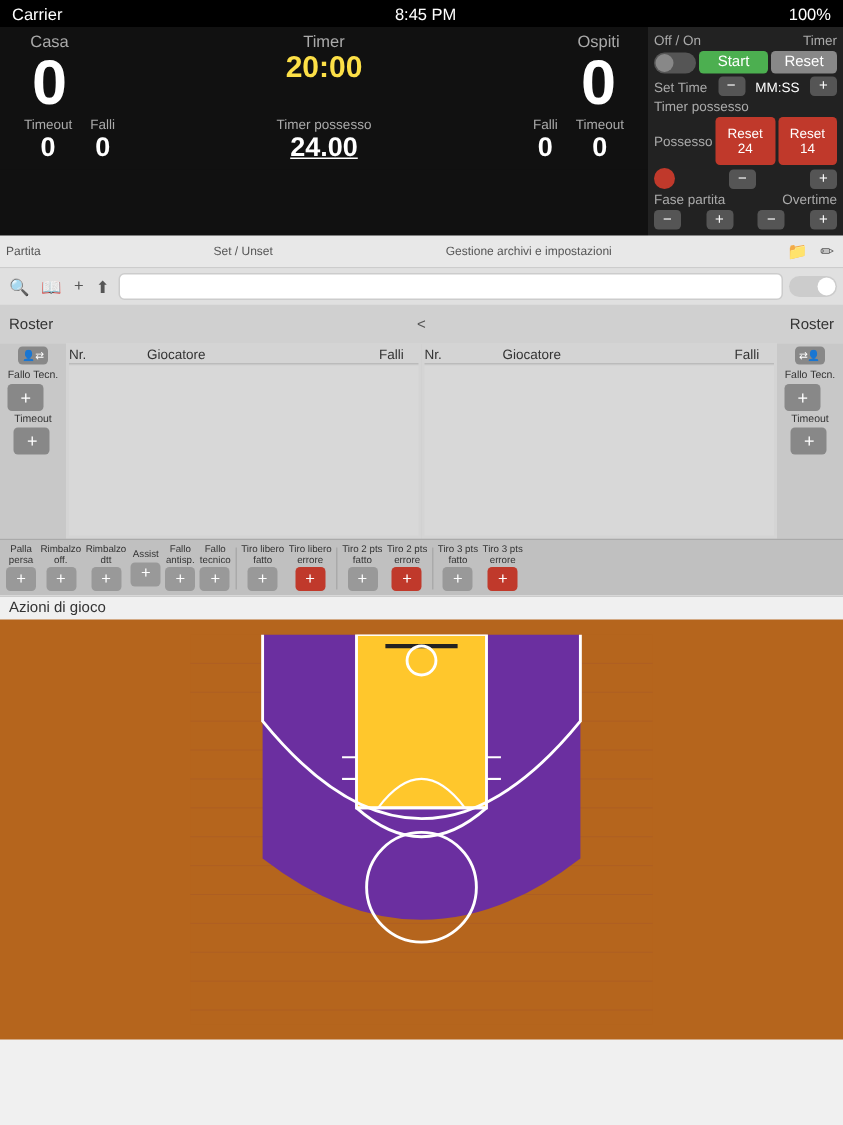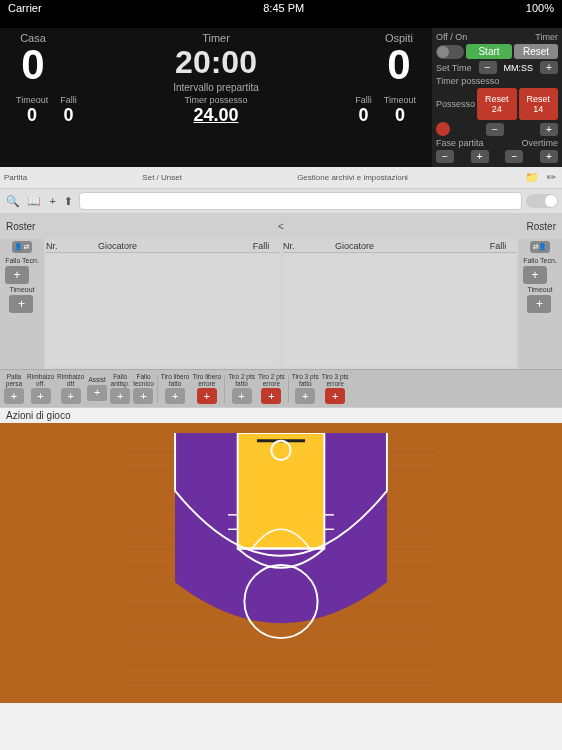--- a/index.html
+++ b/index.html
@@ -5,23 +5,23 @@
     * { margin: 0; padding: 0; box-sizing: border-box; }
     body { width: 562px; height: 750px; background: #f0f0f0; font-family: -apple-system, Arial, sans-serif; overflow: hidden; }
 
     
     .status-bar {
       background: #000;
       color: #fff;
       font-size: 11px;
       display: flex;
       justify-content: space-between;
-      align-items: flex-start;
+      align-items: flex-end;
       padding: 2px 8px;
-      height: 28px;
+      height: 18px;
     }
     .team-label {
       font-size: 11px;
       color: #aaa;
       text-align: center;
     }
     .score-big {
       font-size: 42px;
       font-weight: bold;
       color: #fff;
@@ -31,23 +31,23 @@
     }
     .timer-center {
       text-align: center;
       flex: 1;
     }
     .timer-label {
       font-size: 11px;
       color: #aaa;
     }
     .timer-display {
-      font-size: 32px;
+      font-size: 20px;
       font-weight: bold;
-      color: #e5e5e5;
+      color: #fde047;
     }
     .interval-label {
       font-size: 10px;
       color: #aaa;
       margin-top: 1px;
     }
     .sub-stats {
       display: flex;
       justify-content: space-between;
       padding: 2px 8px 0 8px;
@@ -405,21 +405,20 @@
 
     <div class="scoreboard-content">
       <div class="score-main-row">
         <div style="text-align:center; min-width:50px;">
           <div class="team-label">Casa</div>
           <div class="score-big">0</div>
         </div>
         <div class="timer-center">
           <div class="timer-label">Timer</div>
           <div class="timer-display">20:00</div>
-          <div class="interval-label">Intervallo prepartita</div>
         </div>
         <div style="text-align:center; min-width:50px;">
           <div class="team-label">Ospiti</div>
           <div class="score-big">0</div>
         </div>
       </div>
 
       <div class="sub-stats">
         <div class="stat-group">
           <div class="stat-item">

